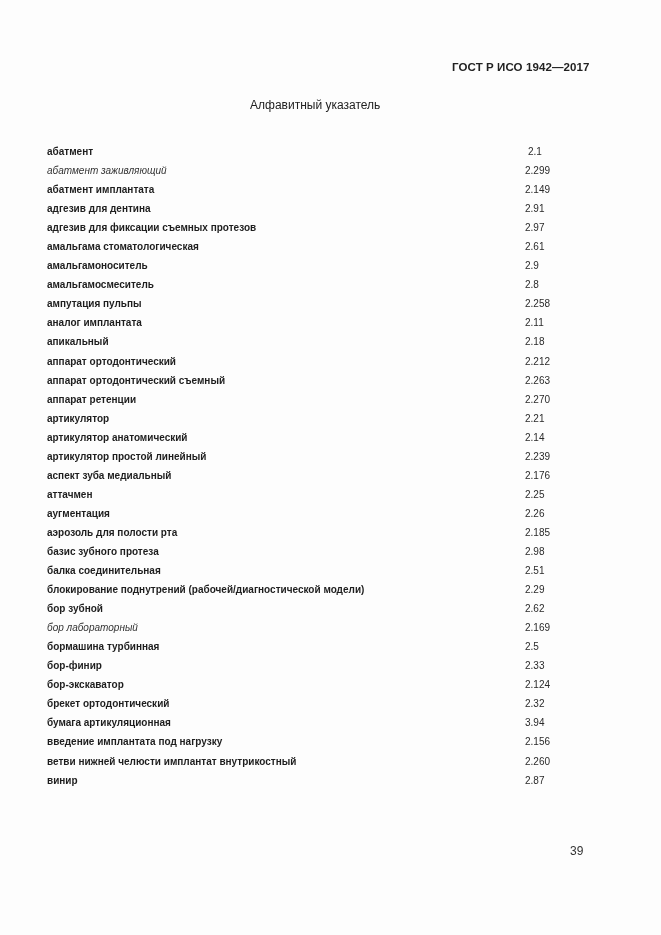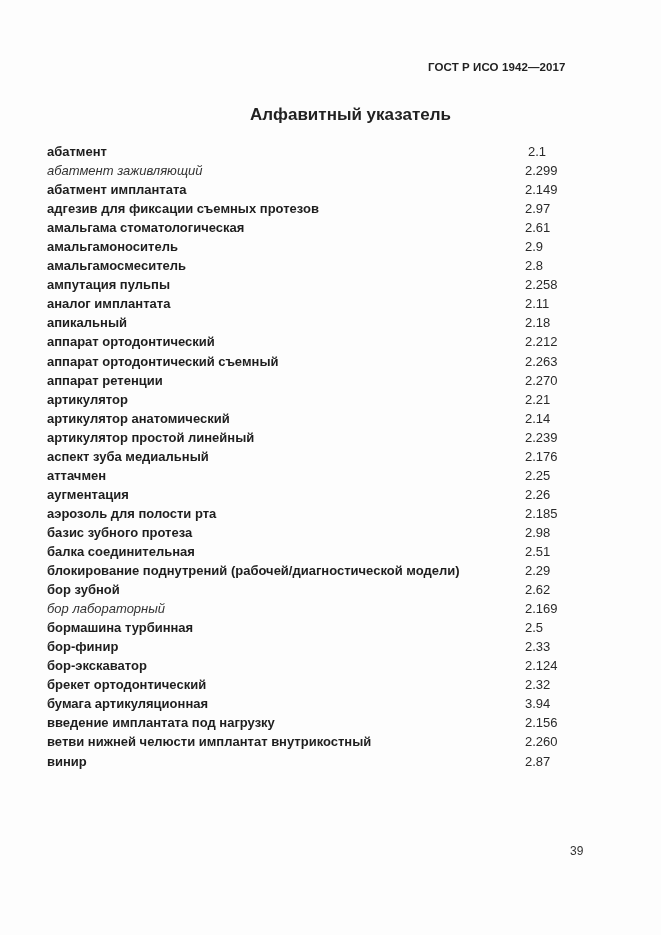--- a/index.html
+++ b/index.html
@@ -11,48 +11,48 @@
       width: 661px;
       height: 935px;
       position: relative;
       overflow: hidden;
       font-family: "Liberation Sans", "DejaVu Sans", sans-serif;
       color: #1c1c1c;
     }
     .doc-code {
       position: absolute;
       top: 61px;
-      left: 428px;
+      left: 452px;
       font-size: 11.5px;
       font-weight: bold;
       color: #222;
       letter-spacing: 0.1px;
     }
     .index-title {
       position: absolute;
-      top: 105px;
+      top: 98px;
       left: 250px;
-      font-size: 17px;
-      font-weight: bold;
+      font-size: 12px;
+      font-weight: normal;
       color: #222;
     }
     .index-list {
       position: absolute;
       top: 142px;
       left: 47px;
       width: 560px;
       margin: 0;
       padding: 0;
       list-style: none;
     }
     .index-row {
       position: relative;
       height: 19.06px;
       line-height: 19.06px;
-      font-size: 13px;
+      font-size: 10px;
     }
     .term {
       position: absolute;
       left: 0;
       top: 0;
       font-weight: bold;
       white-space: nowrap;
       color: #1e1e1e;
     }
     .term.italic {
@@ -93,20 +93,24 @@
       </li>
       <li class="index-row">
         <span class="term italic">абатмент заживляющий</span>
         <span class="ref">2.299</span>
       </li>
       <li class="index-row">
         <span class="term">абатмент имплантата</span>
         <span class="ref">2.149</span>
       </li>
       <li class="index-row">
+        <span class="term">адгезив для дентина</span>
+        <span class="ref">2.91</span>
+      </li>
+      <li class="index-row">
         <span class="term">адгезив для фиксации съемных протезов</span>
         <span class="ref">2.97</span>
       </li>
       <li class="index-row">
         <span class="term">амальгама стоматологическая</span>
         <span class="ref">2.61</span>
       </li>
       <li class="index-row">
         <span class="term">амальгамоноситель</span>
         <span class="ref">2.9</span>

